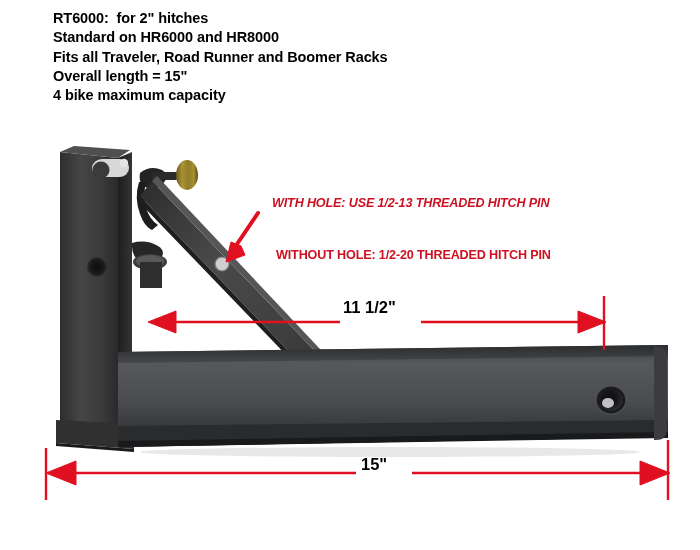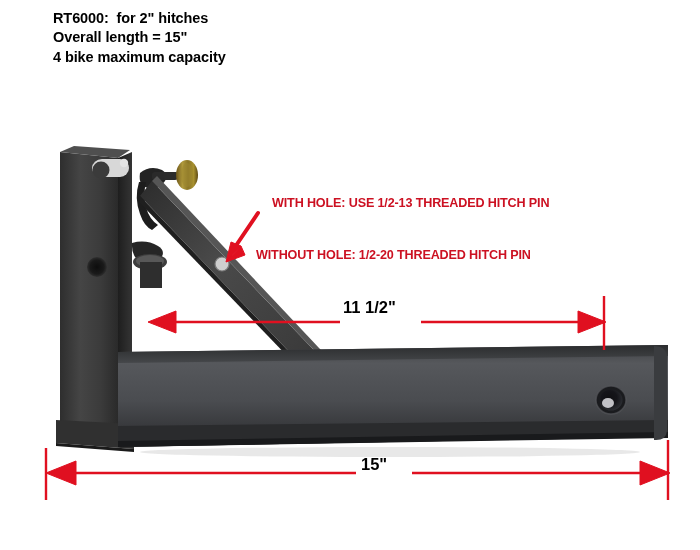--- a/index.html
+++ b/index.html
@@ -40,22 +40,22 @@
   }
   .annot-line {
     font-family: "Liberation Sans", sans-serif;
     font-size: 12.6px;
     font-weight: bold;
     color: #cc1122;
     line-height: 16.5px;
     white-space: pre;
     letter-spacing: -0.15px;
   }
-  #annot-with-hole { left: 272px; top: 159px; }
-  #annot-without-hole { left: 256px; top: 211px; }
+  #annot-with-hole { left: 272px; top: 159px; font-style: italic; }
+  #annot-without-hole { left: 276px; top: 211px; }
 
   
   #bracket-photo {
     position: absolute;
     left: 0;
     top: 0;
     width: 700px;
     height: 550px;
   }
 
@@ -190,20 +190,22 @@
       <ellipse cx="611" cy="400" rx="11.5" ry="10.5" fill="url(#pinholegrad)"></ellipse>
       <ellipse cx="608" cy="403" rx="6" ry="5" fill="#d9dade" opacity="0.88"></ellipse>
       <ellipse cx="611" cy="400" rx="15" ry="14" fill="none" stroke="#55575b" stroke-width="1.5" opacity="0.7"></ellipse>
     </g>
 
     <ellipse cx="390" cy="452" rx="250" ry="5" fill="#bdbdbd" opacity="0.35"></ellipse>
   </svg>
 
   <div id="spec-block">
     <div class="spec-line">RT6000:  for 2" hitches</div>
+    <div class="spec-line">Standard on HR6000 and HR8000</div>
+    <div class="spec-line">Fits all Traveler, Road Runner and Boomer Racks</div>
     <div class="spec-line">Overall length = 15"</div>
     <div class="spec-line">4 bike maximum capacity</div>
   </div>
 
   <div class="annot-group" id="annot-with-hole">
     <div class="annot-line">WITH HOLE: USE 1/2-13 THREADED HITCH PIN</div>
   </div>
 
   <div class="annot-group" id="annot-without-hole">
     <div class="annot-line">WITHOUT HOLE: 1/2-20 THREADED HITCH PIN</div>

